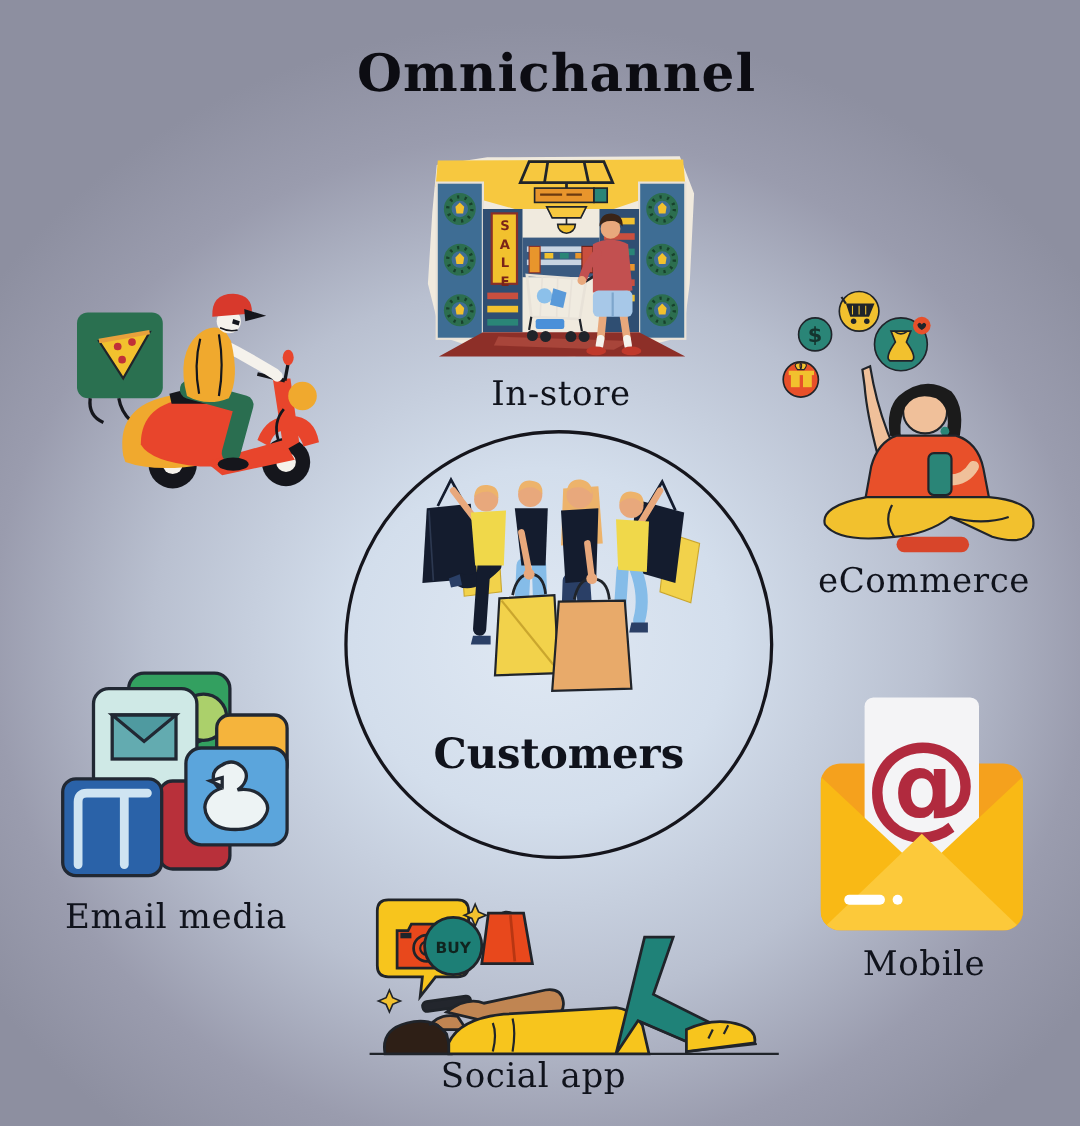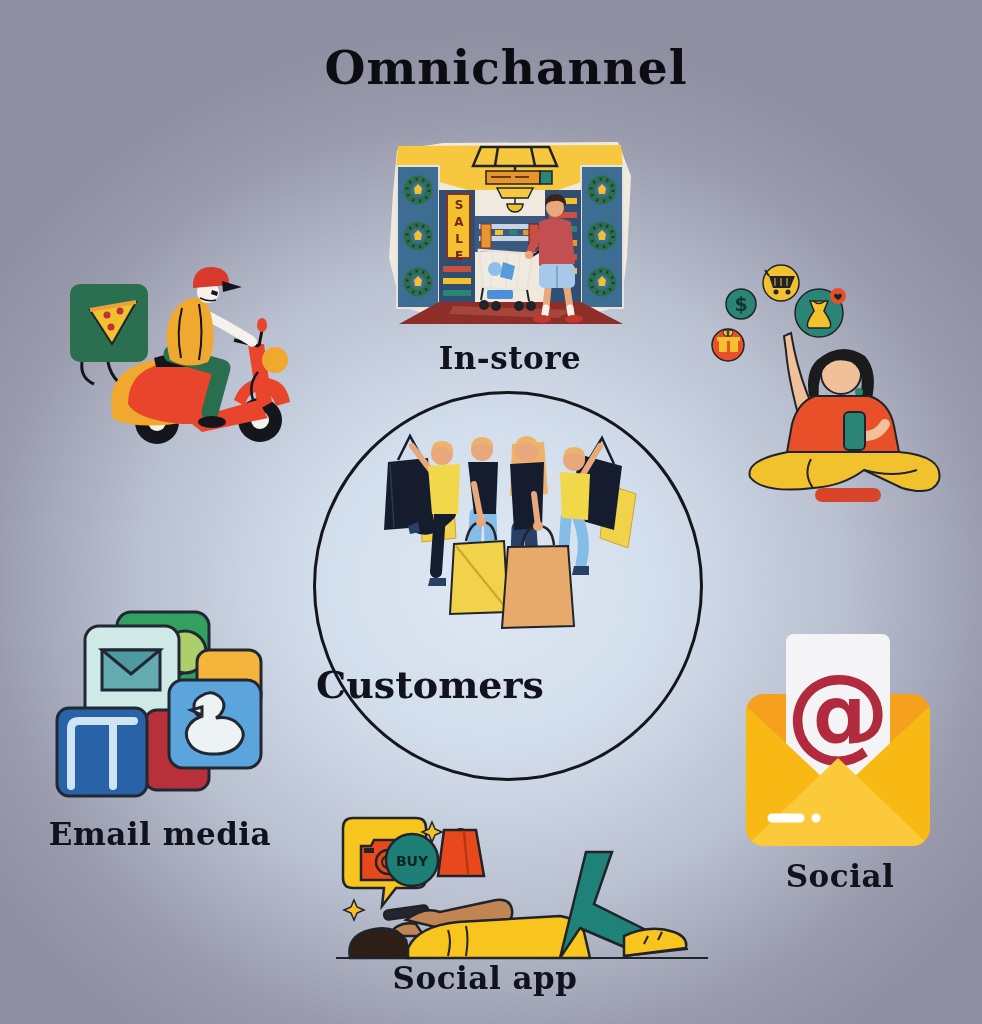--- a/index.html
+++ b/index.html
@@ -4,33 +4,33 @@
 <style>
   html,body{margin:0;padding:0;}
   #stage{
     position:relative; width:982px; height:1024px; overflow:hidden;
     background: radial-gradient(ellipse 62% 55% at 50% 57%,
       #dfe8f3 0%, #d3deec 28%, #b9c0d0 58%, #9a9cae 82%, #8d8fa0 100%);
     font-family:"DejaVu Serif","Liberation Serif",serif;
   }
   .abs{position:absolute;}
   .label{
-    position:absolute; text-align:center; font-weight:700;
+    position:absolute; text-align:center; font-weight:400;
     font-size:31px; color:#10131c; letter-spacing:.5px;
   }
   #title{
     position:absolute; left:0; top:40px; width:940px; text-align:center;
     font-weight:700; font-size:47px; color:#0c0c12; letter-spacing:1px;margin-left:36px;
   }
   #customers-circle{
     position:absolute; left:313px; top:391px; width:384px; height:384px;
     border:3px solid #15151c; border-radius:50%;
   }
   #customers-label{
-    position:absolute; left:0; right:0; top:268px; text-align:left;
+    position:absolute; left:0; right:0; top:268px; text-align:center;
     font-weight:700; font-size:38px; color:#10131c;
   }
   #sale-sign{
     position:absolute; left:448px; top:198px; width:22px; height:62px;
     writing-mode:vertical-lr; text-orientation:upright;
     font-family:"DejaVu Sans","Liberation Sans",sans-serif;
     font-weight:700; font-size:12px; letter-spacing:3px; color:#7a2318;
     text-align:center; line-height:22px;
   }
   svg{display:block;}
@@ -239,20 +239,21 @@
       <path d="M114,104 Q138,84 162,100 Q176,116 168,147 L157,140 Q163,115 148,106 Q129,100 120,114 Q113,130 117,146 L106,140 Q102,116 114,104 Z" fill="#1b1b1b" stroke="none"></path>
       <circle cx="156" cy="136" r="4" fill="#2a8577" stroke="none"></circle>
       <path d="M112,140 L166,140 Q186,146 191,170 L196,196 L84,196 L89,168 Q95,146 112,140 Z" fill="#e8502a"></path>
       <path d="M182,168 Q174,182 156,180" stroke="#f0c09a" stroke-width="10" fill="none" stroke-linecap="round"></path>
       <rect x="141" y="156" width="21" height="38" rx="5" fill="#2a8577"></rect>
       <path d="M85,196 L196,196 Q241,200 236,224 Q230,241 199,232 L161,214 Q140,230 110,232 Q60,238 47,221 Q42,204 85,196 Z" fill="#f2c12e"></path>
       <path d="M161,214 Q190,222 214,214 M110,232 Q100,218 108,203" stroke="#20242a" stroke-width="2" fill="none"></path>
       <rect x="112" y="232" width="66" height="14" rx="7" fill="#d8452a" stroke="none"></rect>
     </g>
   </svg>
+  <div class="label" style="left:715px;top:510px;width:250px">eCommerce</div>
 
   <div id="customers-circle">
     <svg class="abs" style="left:54px;top:20px" width="272" height="238" viewBox="0 0 272 238">
 
       <polygon points="48,66 82,62 86,124 52,128" fill="#f2d24b" stroke="#caa62e"></polygon>
       <g>
         <polygon points="18,48 58,44 64,112 14,116" fill="#141c2e"></polygon>
         <path d="M28,46 L40,22 L52,44" stroke="#141c2e" stroke-width="2.5" fill="none"></path>
         <line x1="20" y1="50" x2="24" y2="114" stroke="#2c3850" stroke-width="1.5"></line>
       </g>
@@ -348,21 +349,21 @@
     <rect x="40" y="2" width="104" height="152" rx="8" fill="#f4f4f6"></rect>
     <text x="92" y="116" text-anchor="middle" font-family="DejaVu Sans, sans-serif" font-weight="bold" font-size="104" fill="#b12a3e">@</text>
     <g clip-path="url(#envclip)">
       <polygon points="-2,72 92,160 -2,216" fill="#f9b915"></polygon>
       <polygon points="186,72 92,160 186,216" fill="#f9b915"></polygon>
       <polygon points="-6,220 92,126 190,220" fill="#fcc93a"></polygon>
     </g>
     <line x1="26" y1="186" x2="54" y2="186" stroke="#ffffff" stroke-width="9" stroke-linecap="round"></line>
     <circle cx="70" cy="186" r="4.5" fill="#ffffff"></circle>
   </svg>
-  <div class="label" style="left:715px;top:858px;width:250px">Social</div>
+  <div class="label" style="left:715px;top:858px;width:250px">Mobile</div>
 
   <svg class="abs" style="left:328px;top:808px" width="386" height="152" viewBox="0 0 386 152">
 
     <g stroke="#20242a" stroke-width="2.5">
       <path d="M15,20 Q15,10 25,10 L88,10 Q98,10 98,20 L98,70 Q98,80 88,80 L68,80 L54,98 L56,80 L25,80 Q15,80 15,70 Z" fill="#f7c51d"></path>
       <path d="M33,38 L43,38 L46,32 L70,32 L73,38 L86,38 L86,72 L33,72 Z" fill="#e8481c"></path>
       <circle cx="60" cy="54" r="12" fill="none"></circle>
       <circle cx="60" cy="54" r="6" fill="none" stroke-width="2"></circle>
       <rect x="36" y="40" width="10" height="5" fill="#20242a" stroke="none"></rect>
     </g>

